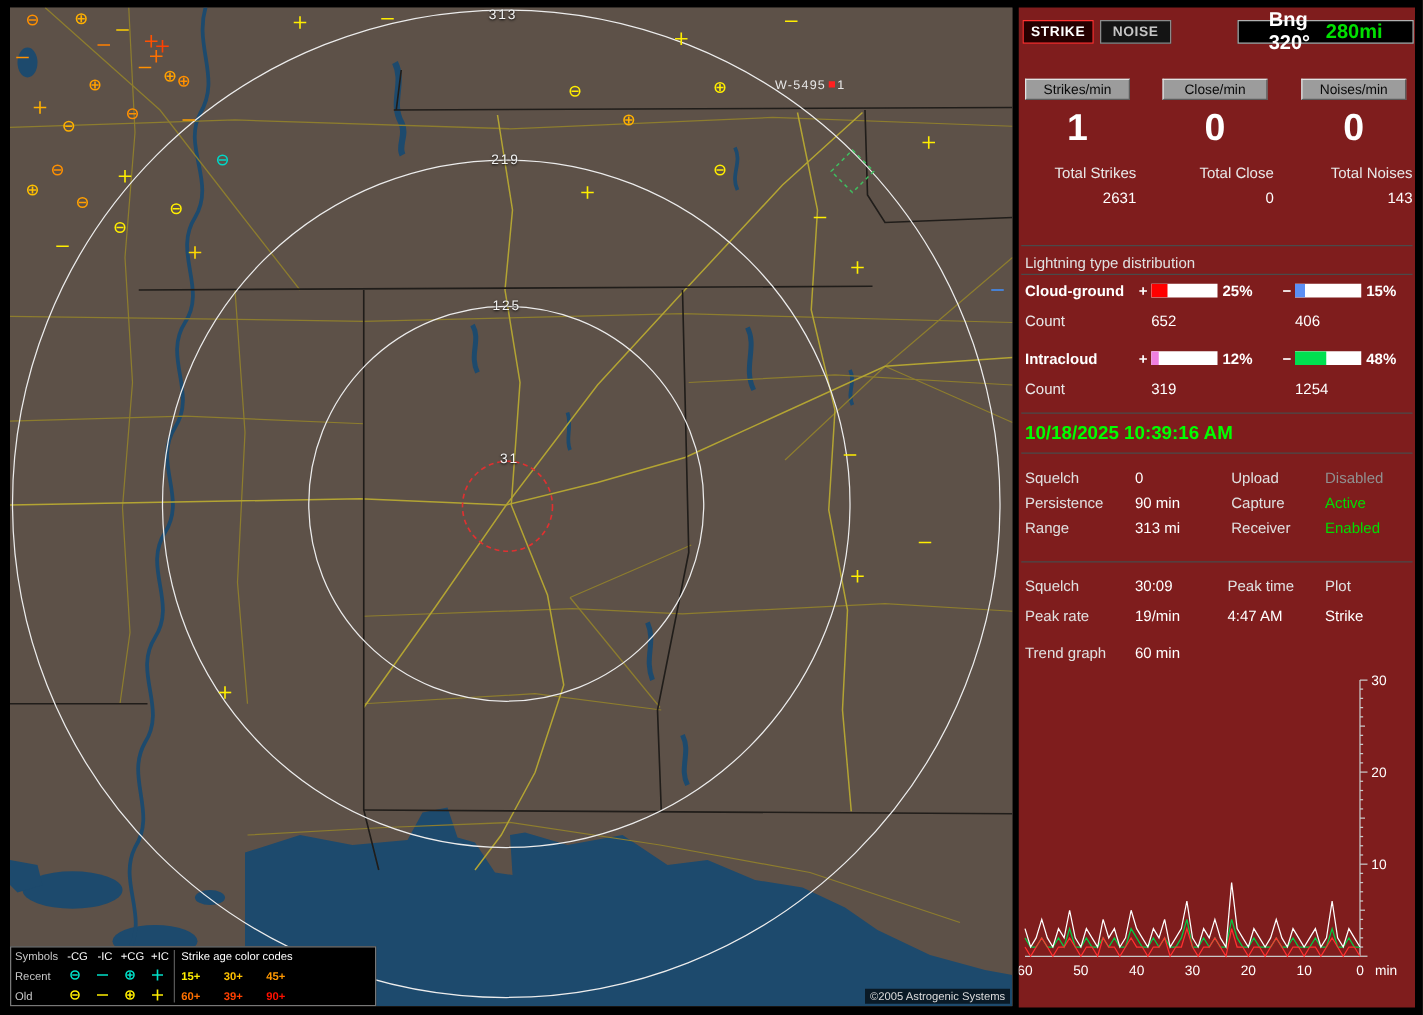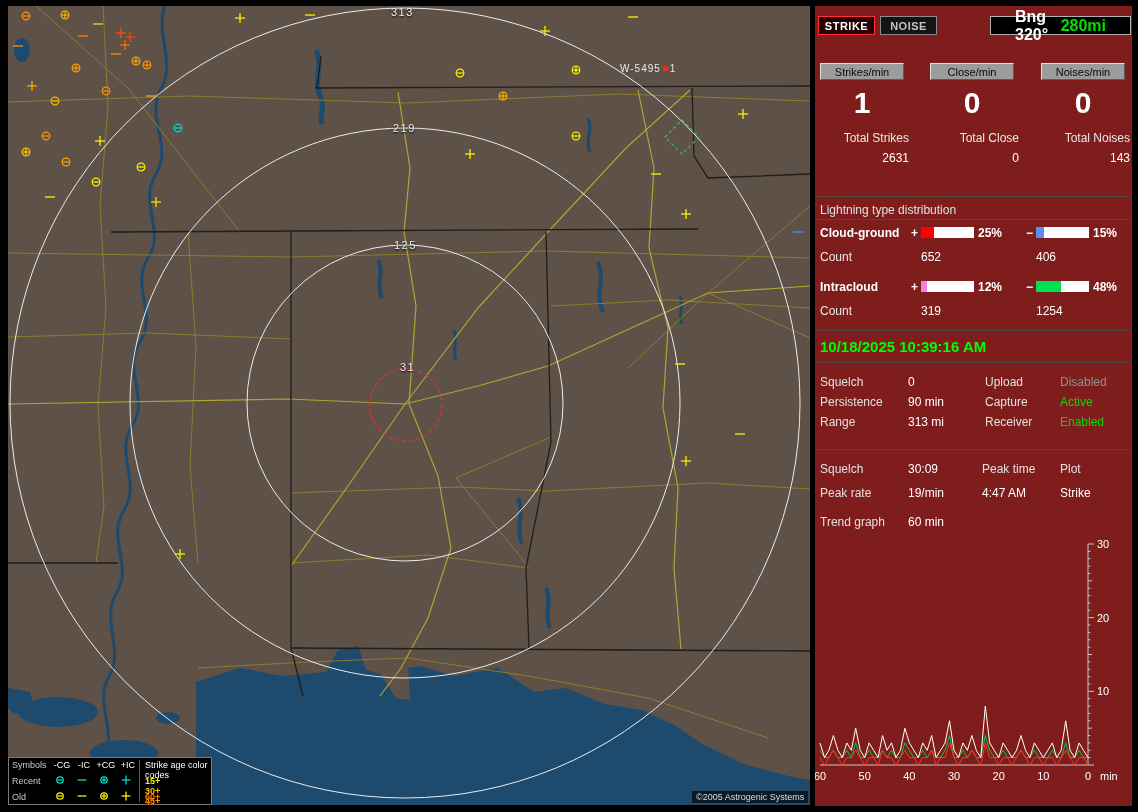--- a/index.html
+++ b/index.html
@@ -5,21 +5,21 @@
 *{margin:0;padding:0;box-sizing:border-box}
 html,body{width:1138px;height:812px;background:#000;font-family:"Liberation Sans",sans-serif;overflow:hidden}
 body{position:relative}
 
 
 #map{position:absolute;left:8px;top:6px;width:802px;height:799px;background:#5d5148;overflow:hidden}
 #map svg{position:absolute;left:0;top:0}
 .mlabel{position:absolute;color:#f2f2f2;font-size:11px;letter-spacing:1.5px;text-shadow:0 1px 2px #000}
 #station{position:absolute;left:612px;top:57px;color:#e8e8e8;font-size:10px;letter-spacing:1px;white-space:nowrap}
 #station .stdot{display:inline-block;width:5px;height:5px;background:#ff2020;margin:0 2px 1px 2px}
-#legend{position:absolute;left:0;top:751px;width:204px;height:48px;background:#000;border:1px solid #787878;font-size:9px}
+#legend{position:absolute;left:0;top:751px;width:293px;height:48px;background:#000;border:1px solid #787878;font-size:9px}
 .lg-row{position:absolute;left:0;width:100%;height:14px}
 .lg-dim{position:absolute;color:#c8c8c8}
 .lg-col{position:absolute;color:#fff;width:22px;text-align:center}
 .lg-white{position:absolute;color:#fff}
 .lg-glyphs{position:absolute;top:-2px}
 .lg-ages{position:absolute}
 .lg-ages span{display:inline-block;width:34px;font-weight:bold}
 .lg-vline{position:absolute;left:130px;top:2px;width:1px;height:42px;background:#555}
 #copyright{position:absolute;left:684px;top:785px;font-size:9px;color:#ddd;background:rgba(0,0,0,.65);padding:1px 4px;white-space:nowrap}
 

